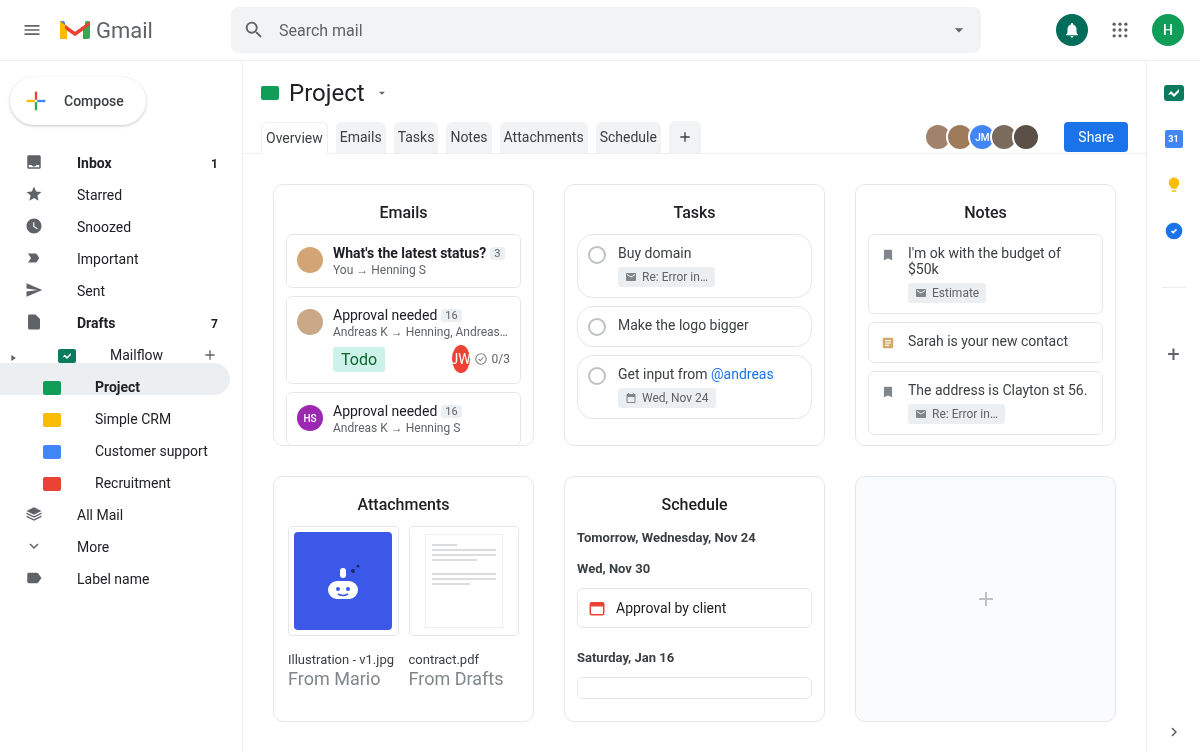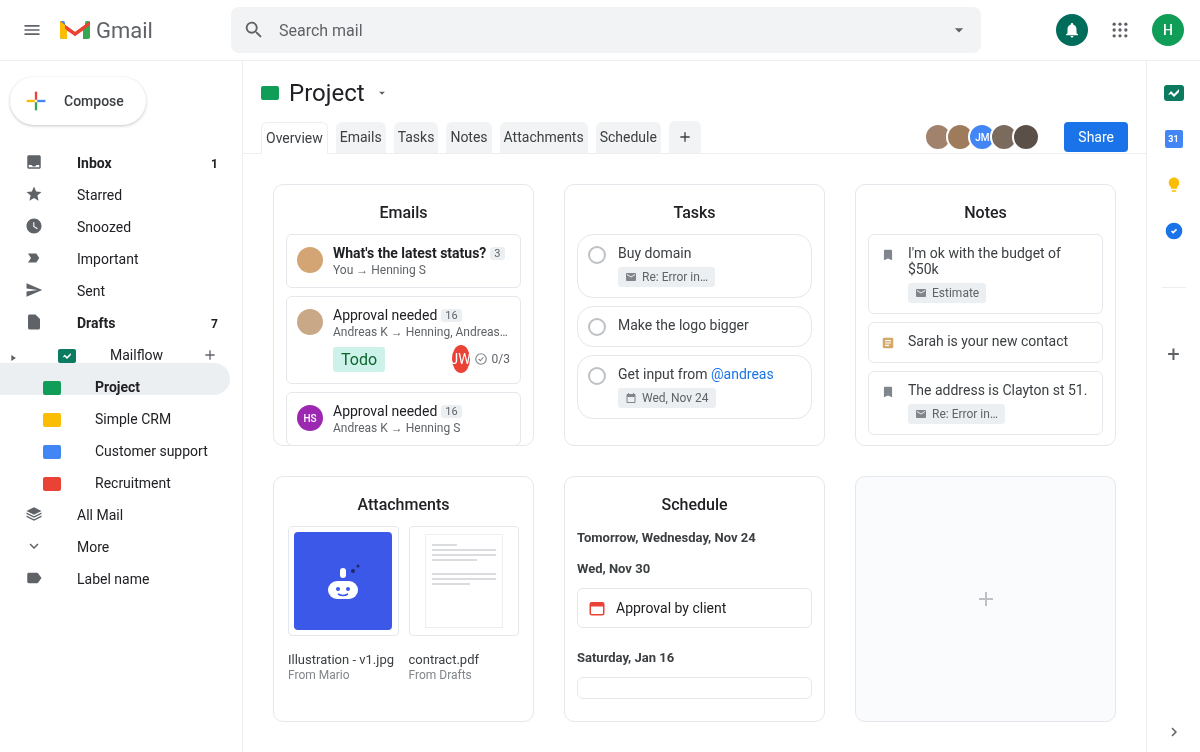--- a/index.html
+++ b/index.html
@@ -61,21 +61,21 @@
 .mention{color:#1a73e8}
 .note-item{border:1px solid #e4e7eb;border-radius:6px;padding:10px;display:flex;gap:11px;align-items:flex-start}
 .note-ic{width:18px;height:18px;display:flex;align-items:center;justify-content:center;flex-shrink:0;color:#80868b;margin-top:1px}
 .att-row{display:flex;gap:10px;padding:0 2px}
 .att{flex:1}
 .att-thumb{width:100%;height:110px;border:1px solid #e4e7eb;border-radius:4px;background:#fff;display:flex;align-items:center;justify-content:center;overflow:hidden}
 .att-img{width:90%;height:90%;background:#3c58e8;border-radius:4px;display:flex;align-items:center;justify-content:center}
 .att-doc{width:70%;height:85%;background:#fff;box-shadow:0 0 0 1px #eceff1;padding:6px}
 .doc-line{height:2px;background:#dadce0;margin:3px 0}
 .att-name{font-size:13px;margin-top:16px;color:#3c4043}
-.att-from{font-size:12px;color:#80868b;margin-top:1px}
+.att-from{font-size:18px;color:#80868b;margin-top:1px}
 .sched-date{font-size:13px;font-weight:700;color:#3c4043;margin:4px 0}
 .sched-item{border:1px solid #e4e7eb;border-radius:6px;padding:10px;display:flex;gap:10px;align-items:center;margin-bottom:10px}
 .empty-card{border:1px solid #e4e7eb;border-radius:10px;background:#fafbfc;display:flex;align-items:center;justify-content:center;color:#bdc1c6;font-size:28px;cursor:pointer}
 .rail{width:54px;border-left:1px solid #eceff1;display:flex;flex-direction:column;align-items:center;padding-top:22px;gap:26px;position:relative}
 .rail-ic{width:20px;height:20px;cursor:pointer;display:flex;align-items:center;justify-content:center}
 .rail-add{color:#5f6368;font-size:22px;margin-top:30px}
 .rail-chevron{position:absolute;bottom:10px;color:#5f6368}
 svg{display:block}
 </style>
 </head>
@@ -408,21 +408,21 @@
                 <div class="task-body">
                   <div class="task-title">Sarah is your new contact</div>
                 </div>
               </div>
               <div class="note-item">
                 <div class="note-ic">
                   <svg width="14" height="14" viewBox="0 0 24 24" fill="#80868b">
                     <path d="M17 3H7c-1.1 0-2 .9-2 2v16l7-3 7 3V5c0-1.1-.9-2-2-2z"></path>
                   </svg>
                 </div>
-                <div class="task-body"><div class="task-title">The address is Clayton st 51.</div><div class="chip">
+                <div class="task-body"><div class="task-title">The address is Clayton st 56.</div><div class="chip">
                     <svg width="12" height="12" viewBox="0 0 24 24" fill="#80868b">
                       <path d="M20 4H4c-1.1 0-2 .9-2 2v12c0 1.1.9 2 2 2h16c1.1 0 2-.9 2-2V6c0-1.1-.9-2-2-2zm0 4l-8 5-8-5V6l8 5 8-5v2z"></path>
                     </svg>
                     <span>Re: Error in…</span>
                   </div></div>
               </div>
             </div>
         </div>
 
         <div class="card">

